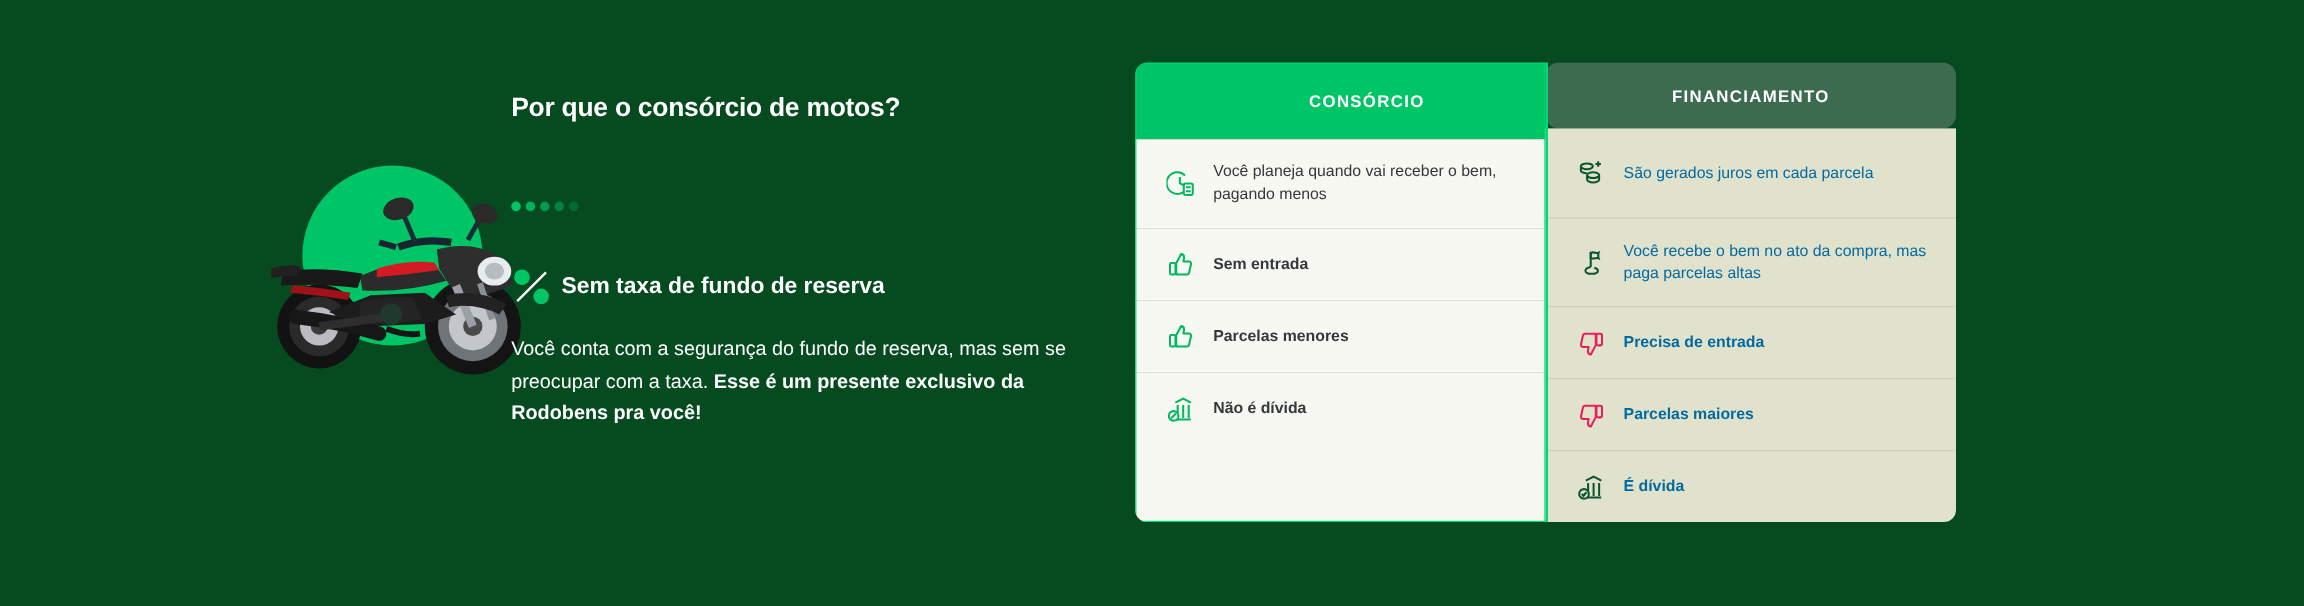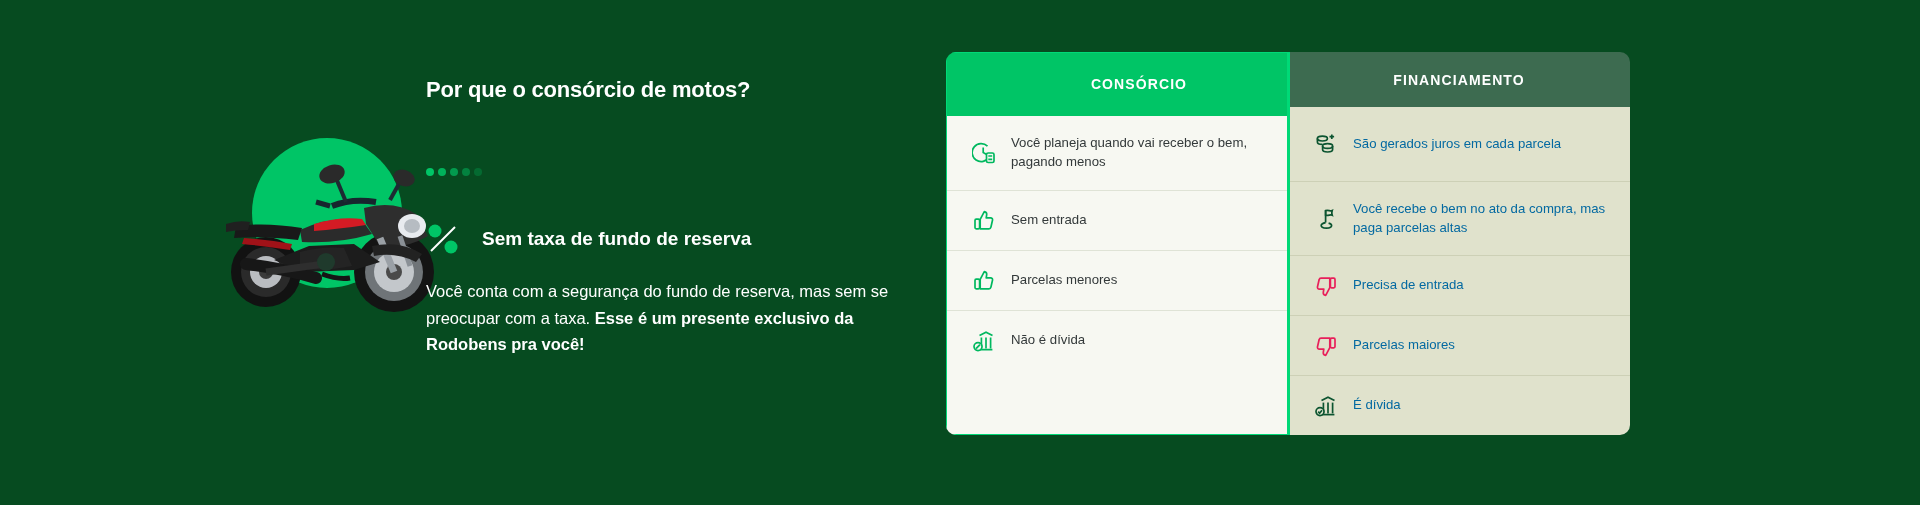--- a/index.html
+++ b/index.html
@@ -31,21 +31,21 @@
   }
   #dots { position: absolute; left: 426px; top: 168px; display: flex; gap: 4px; }
   #dots .dot { width: 8px; height: 8px; border-radius: 50%; background: #00c566; }
   #dots .dot:nth-child(2) { opacity: .85; }
   #dots .dot:nth-child(3) { opacity: .66; }
   #dots .dot:nth-child(4) { opacity: .45; }
   #dots .dot:nth-child(5) { opacity: .26; }
 
   #feature-row {
     position: absolute; left: 426px; top: 222px;
-    display: flex; align-items: center; gap: 22px;
+    display: flex; align-items: center; gap: 8px;
   }
   #feature-title { font-size: 19px; font-weight: bold; color: #fff; white-space: nowrap; }
 
   #body-copy {
     position: absolute; left: 426px; top: 278px;
     width: 478px;
     font-size: 16.5px; line-height: 1.62; color: #ffffff;
   }
   #body-copy b { font-weight: bold; }
 
@@ -58,33 +58,33 @@
   }
   .col { width: 342px; display: flex; flex-direction: column; }
 
   .col.consorcio { outline: 1.5px solid #00d977; outline-offset: -1.5px; }
 
   .col-head {
     height: 64px; display: flex; align-items: center; justify-content: center;
     font-size: 14px; font-weight: bold; letter-spacing: 1.1px; color: #ffffff;
   }
   .consorcio .col-head { background: #00c566; padding-left: 44px; }
-  .financiamento .col-head { background: #3d6b50; }
+  .financiamento .col-head { background: #3d6b50; border-radius: 11px; }
 
   .col-body { flex: 1; display: flex; flex-direction: column; }
   .consorcio .col-body { background: #f7f8f2; }
   .financiamento .col-body { background: #e0e2cc; }
 
   .cell {
     display: flex; align-items: center; gap: 15px;
     padding: 0 20px 0 26px;
     flex: 0 0 auto;
   }
   .cell.tall { height: 74px; }
-  .cell.short { height: 60px; }
+  .cell.short { height: 60px; font-weight: bold; }
   .consorcio .cell + .cell { border-top: 1.2px solid #dfe3d6; }
   .financiamento .cell + .cell { border-top: 1.2px solid #cdd0b6; }
 
   .cell-icon { flex: 0 0 24px; width: 24px; height: 24px; display: block; }
   .cell-text { font-size: 13.2px; line-height: 1.42; }
   .consorcio .cell-text { color: #33393a; }
   .financiamento .cell-text { color: #0369a1; }
 
   .divider-hair {
     position: absolute; left: 1288px; top: 52px;

